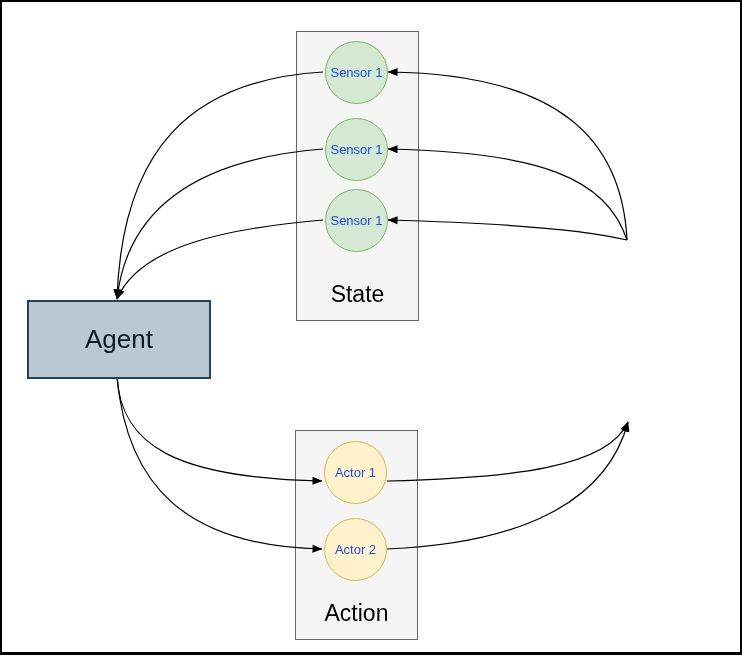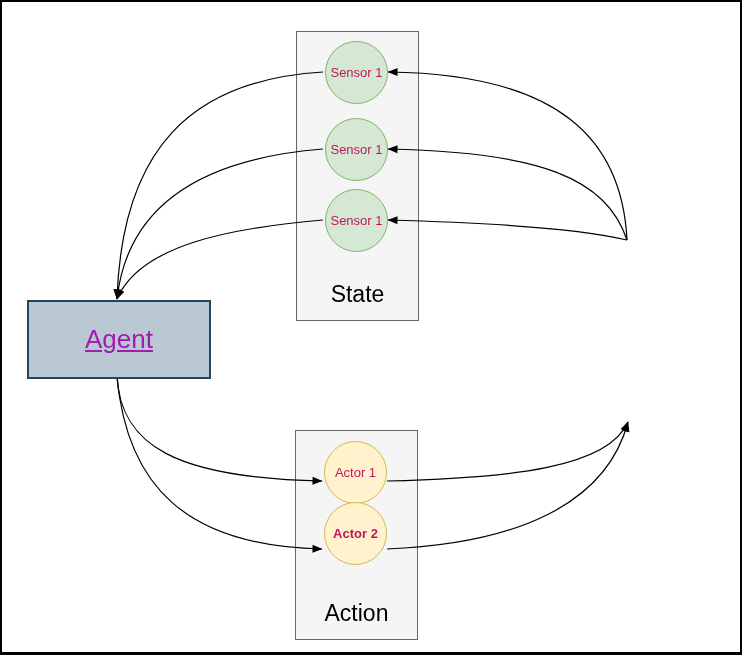--- a/index.html
+++ b/index.html
@@ -26,45 +26,45 @@
   .group-state  { left: 296px; top: 31px;  width: 121px; height: 288px; }
   .group-action { left: 295px; top: 430px; width: 121px; height: 208px; }
   .group-label {
     position: absolute; left: 0; right: 0; bottom: 12px;
     text-align: center; font-size: 23px; color: #000000;
   }
 
   .node {
     position: absolute;
     display: flex; align-items: center; justify-content: center;
-    color: #a21caf; text-align: center; text-decoration: underline;
+    color: #0f172a; text-align: center;
   }
   .node-agent {
     left: 27px; top: 300px; width: 180px; height: 75px;
     background: #bac8d3; border: 2px solid #23445d;
     font-size: 26px;
   }
   .node-env {
     left: 536px; top: 240px; width: 182px; height: 180px;
     background: #d5e8d4; border: 1.5px solid #82b366;
     font-size: 25px; white-space: nowrap;
   }
   .circle {
     position: absolute;
     width: 61px; height: 61px; border-radius: 50%;
     display: flex; align-items: center; justify-content: center;
-    font-size: 13px; color: #be185d;
+    font-size: 13px; color: #1d4ed8;
   }
   .sensor { left: 325px; background: #d5e8d4; border: 1.5px solid #82b366; }
   .sensor-1 { top: 41px; }
   .sensor-2 { top: 118px; }
   .sensor-3 { top: 189px; }
   .actor  { left: 324px; background: #fff2cc; border: 1.5px solid #d6b656; }
   .actor-1 { top: 441px; }
-  .actor-2 { top: 502px; font-weight: bold; }
+  .actor-2 { top: 518px; }
 </style>
 </head>
 <body>
 
 <div class="stage">
 
   <div class="frame"></div>
 
   <div class="group group-action">
     <div class="group-label">Action</div>

